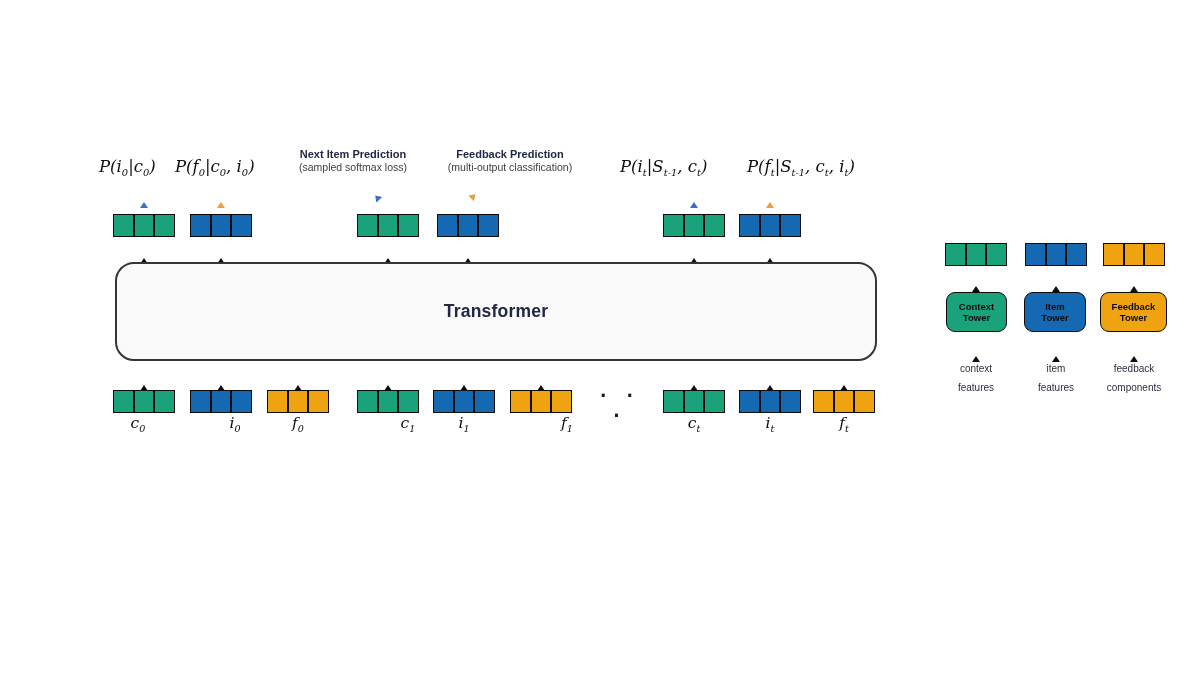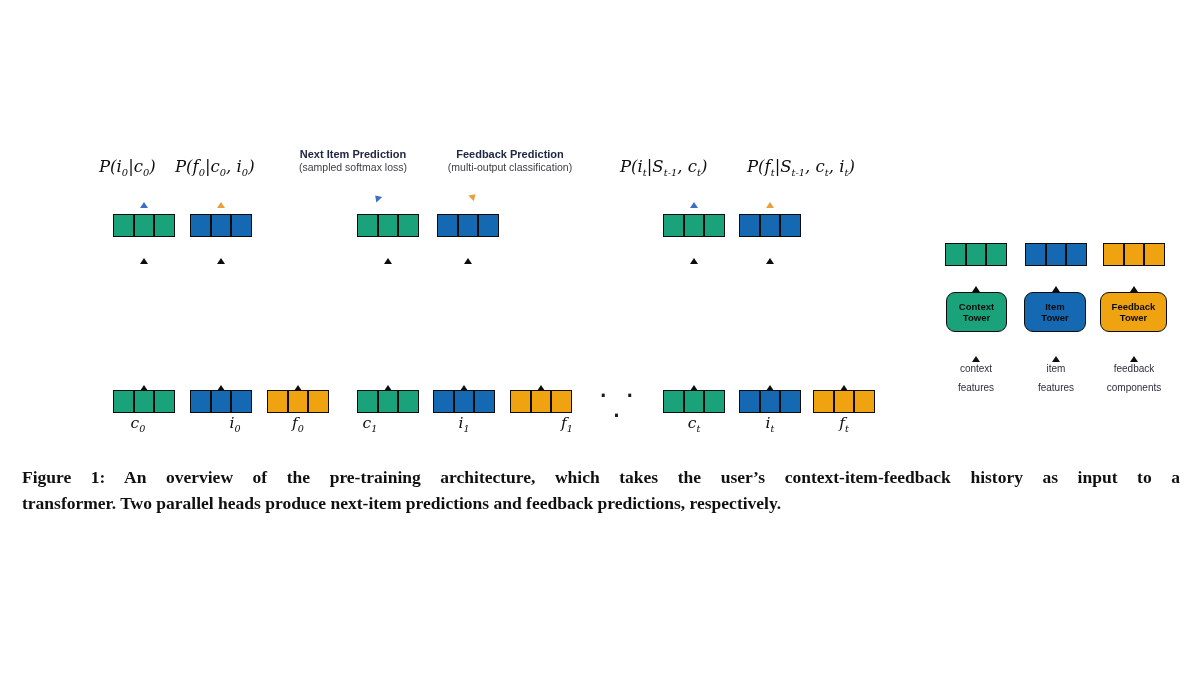--- a/index.html
+++ b/index.html
@@ -124,20 +124,23 @@
       <span></span>
     </div>
 
   <div class="arr" style="left:140px;top:241px;height:18px"><i class="h"></i><i class="s"></i></div>
   <div class="arr" style="left:217px;top:241px;height:18px"><i class="h"></i><i class="s"></i></div>
   <div class="arr" style="left:384px;top:241px;height:18px"><i class="h"></i><i class="s"></i></div>
   <div class="arr" style="left:464px;top:241px;height:18px"><i class="h"></i><i class="s"></i></div>
   <div class="arr" style="left:690px;top:241px;height:18px"><i class="h"></i><i class="s"></i></div>
   <div class="arr" style="left:766px;top:241px;height:18px"><i class="h"></i><i class="s"></i></div>
 
+  <div class="transformer">
+    <span class="lbl">Transformer</span>
+  </div>
 
   <div class="arr" style="left:140px;top:368px;height:18px"><i class="h"></i><i class="s"></i></div>
   <div class="arr" style="left:217px;top:368px;height:18px"><i class="h"></i><i class="s"></i></div>
   <div class="arr" style="left:294px;top:368px;height:18px"><i class="h"></i><i class="s"></i></div>
   <div class="arr" style="left:384px;top:368px;height:18px"><i class="h"></i><i class="s"></i></div>
   <div class="arr" style="left:460px;top:368px;height:18px"><i class="h"></i><i class="s"></i></div>
   <div class="arr" style="left:537px;top:368px;height:18px"><i class="h"></i><i class="s"></i></div>
   <div class="arr" style="left:690px;top:368px;height:18px"><i class="h"></i><i class="s"></i></div>
   <div class="arr" style="left:766px;top:368px;height:18px"><i class="h"></i><i class="s"></i></div>
   <div class="arr" style="left:840px;top:368px;height:18px"><i class="h"></i><i class="s"></i></div>
@@ -185,21 +188,21 @@
     </div>
   <div class="tok o" style="left:813px;top:390px">
       <span></span>
       <span></span>
       <span></span>
     </div>
 
   <div class="inlbl" style="left:116px;top:414px;width:44px">c<sub>0</sub></div>
   <div class="inlbl" style="left:213px;top:414px;width:44px">i<sub>0</sub></div>
   <div class="inlbl" style="left:276px;top:414px;width:44px">f<sub>0</sub></div>
-  <div class="inlbl" style="left:348px;top:414px;width:44px">c<sub>1</sub></div>
+  <div class="inlbl" style="left:386px;top:414px;width:44px">c<sub>1</sub></div>
   <div class="inlbl" style="left:442px;top:414px;width:44px">i<sub>1</sub></div>
   <div class="inlbl" style="left:545px;top:414px;width:44px">f<sub>1</sub></div>
   <div class="inlbl" style="left:672px;top:414px;width:44px">c<sub>t</sub></div>
   <div class="inlbl" style="left:748px;top:414px;width:44px">i<sub>t</sub></div>
   <div class="inlbl" style="left:822px;top:414px;width:44px">f<sub>t</sub></div>
 
   <div class="tok g" style="left:945px;top:243px">
       <span></span>
       <span></span>
       <span></span>
@@ -230,18 +233,14 @@
   <div class="arr" style="left:1052px;top:339px;height:16px"><i class="h"></i><i class="s"></i></div>
   <div class="arr" style="left:1130px;top:339px;height:16px"><i class="h"></i><i class="s"></i></div>
 
   <div class="feat" style="left:931px;top:360px">context
 features</div>
   <div class="feat" style="left:1011px;top:360px">item
 features</div>
   <div class="feat" style="left:1089px;top:360px">feedback
 components</div>
 
-  <div class="caption">
-    <div class="l1">Figure 1: An overview of the pre-training architecture, which takes the user’s context-item-feedback history as input to a</div>
-    <div class="l2">transformer. Two parallel heads produce next-item predictions and feedback predictions, respectively.</div>
-  </div>
 
 </div>
 
 </body></html>

